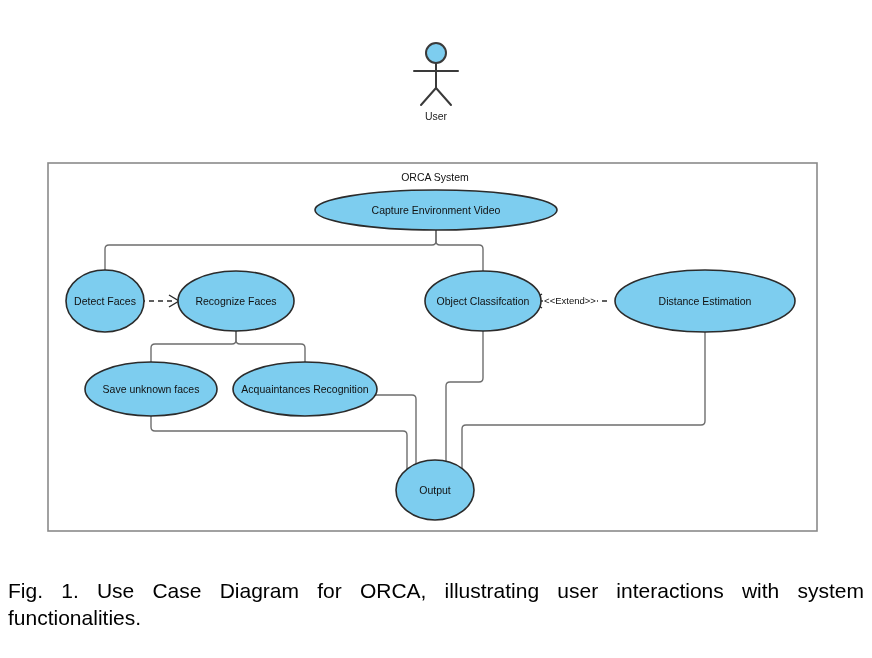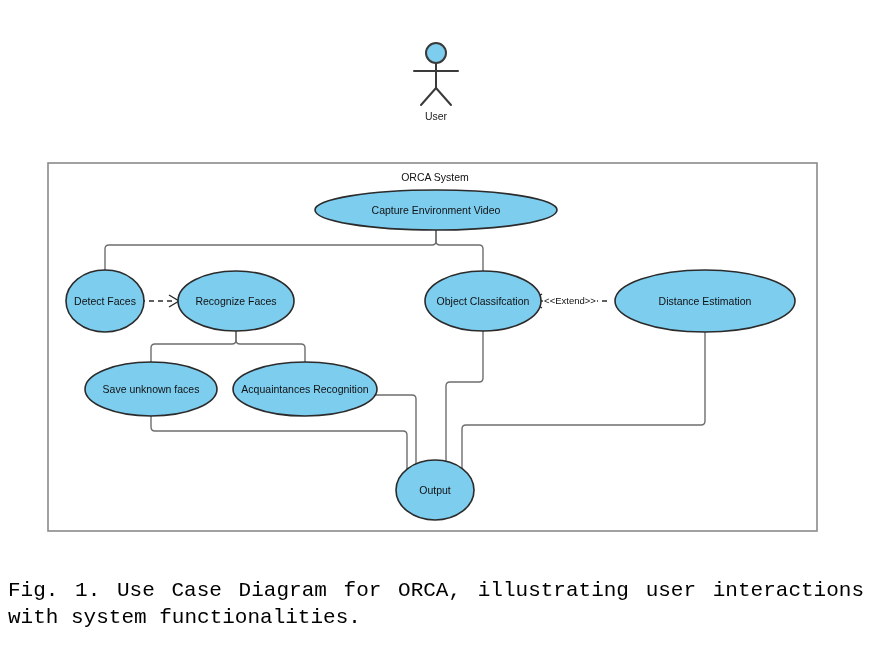--- a/index.html
+++ b/index.html
@@ -92,21 +92,21 @@
     stroke: #2b2b2b;
     stroke-width: 1.4;
     stroke-linejoin: miter;
     stroke-linecap: butt;
   }
   .caption {
     position: absolute;
     left: 8px;
     top: 578px;
     width: 856px;
-    font-family: Liberation Mono, monospace;
+    font-family: Liberation Sans, sans-serif;
     font-size: 21px;
     line-height: 1.28;
     color: #000000;
     text-align: justify;
     text-justify: inter-word;
   }
 </style>
 </head>
 <body>
 

